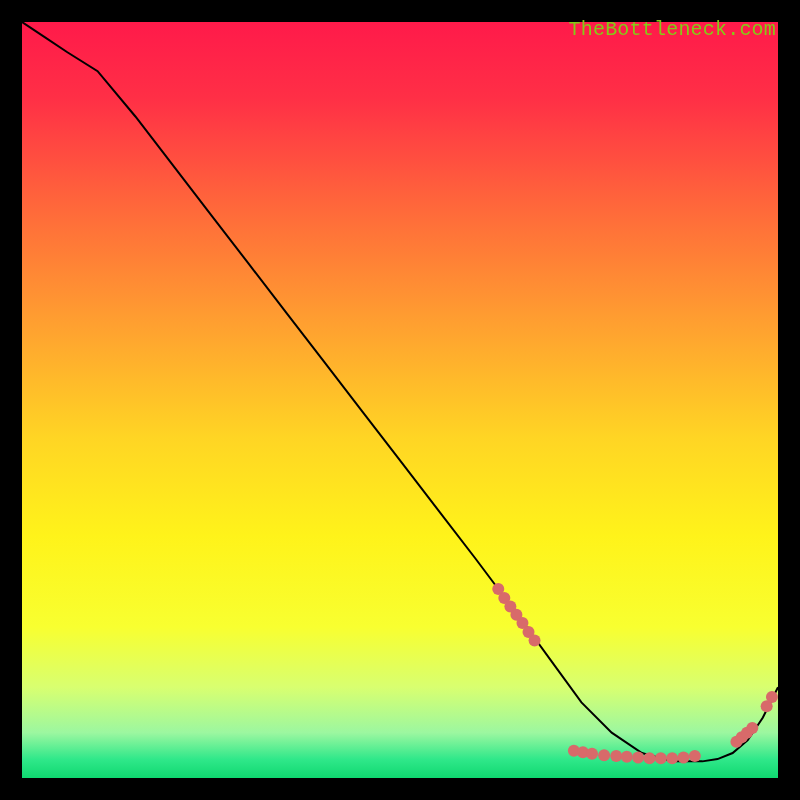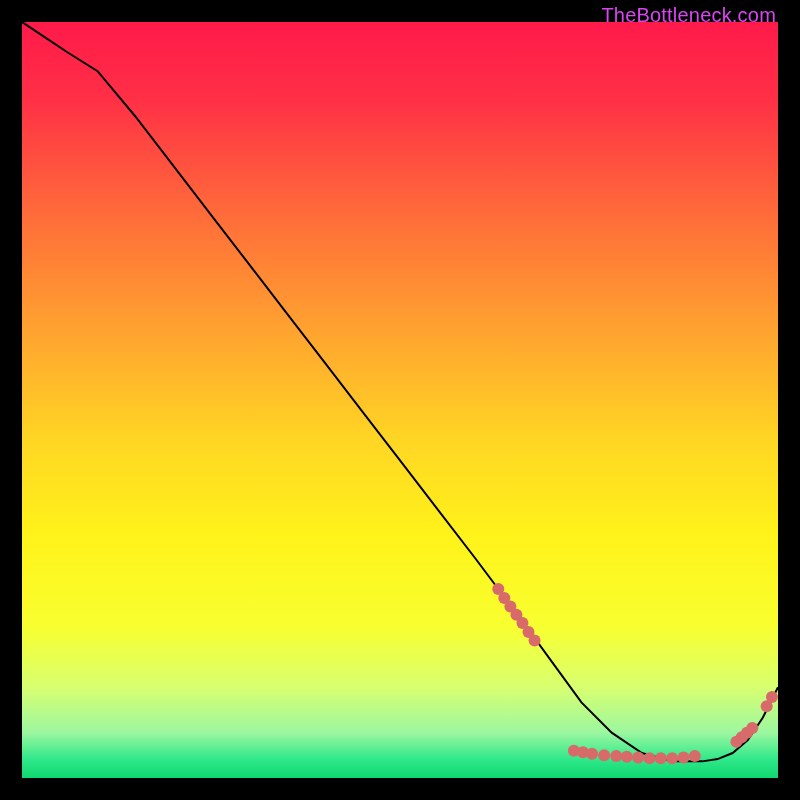--- a/index.html
+++ b/index.html
@@ -22,25 +22,25 @@
   }
   .plot-area {
     position: absolute;
     left: 0;
     top: 0;
     width: 756px;
     height: 756px;
   }
   .watermark {
     position: absolute;
-    top: 4px;
+    top: 18px;
     right: 24px;
-    color: #d946ef;
+    color: #84cc16;
     font-size: 20px;
-    font-family: Liberation Sans, sans-serif;
+    font-family: Liberation Mono, monospace;
     letter-spacing: 0.2px;
   }
   svg { display: block; }
 </style>
 </head>
 <body>
 
 <div class="frame">
   <svg class="plot-area" width="756" height="756" viewBox="0 0 756 756" preserveAspectRatio="none">
     <defs>

